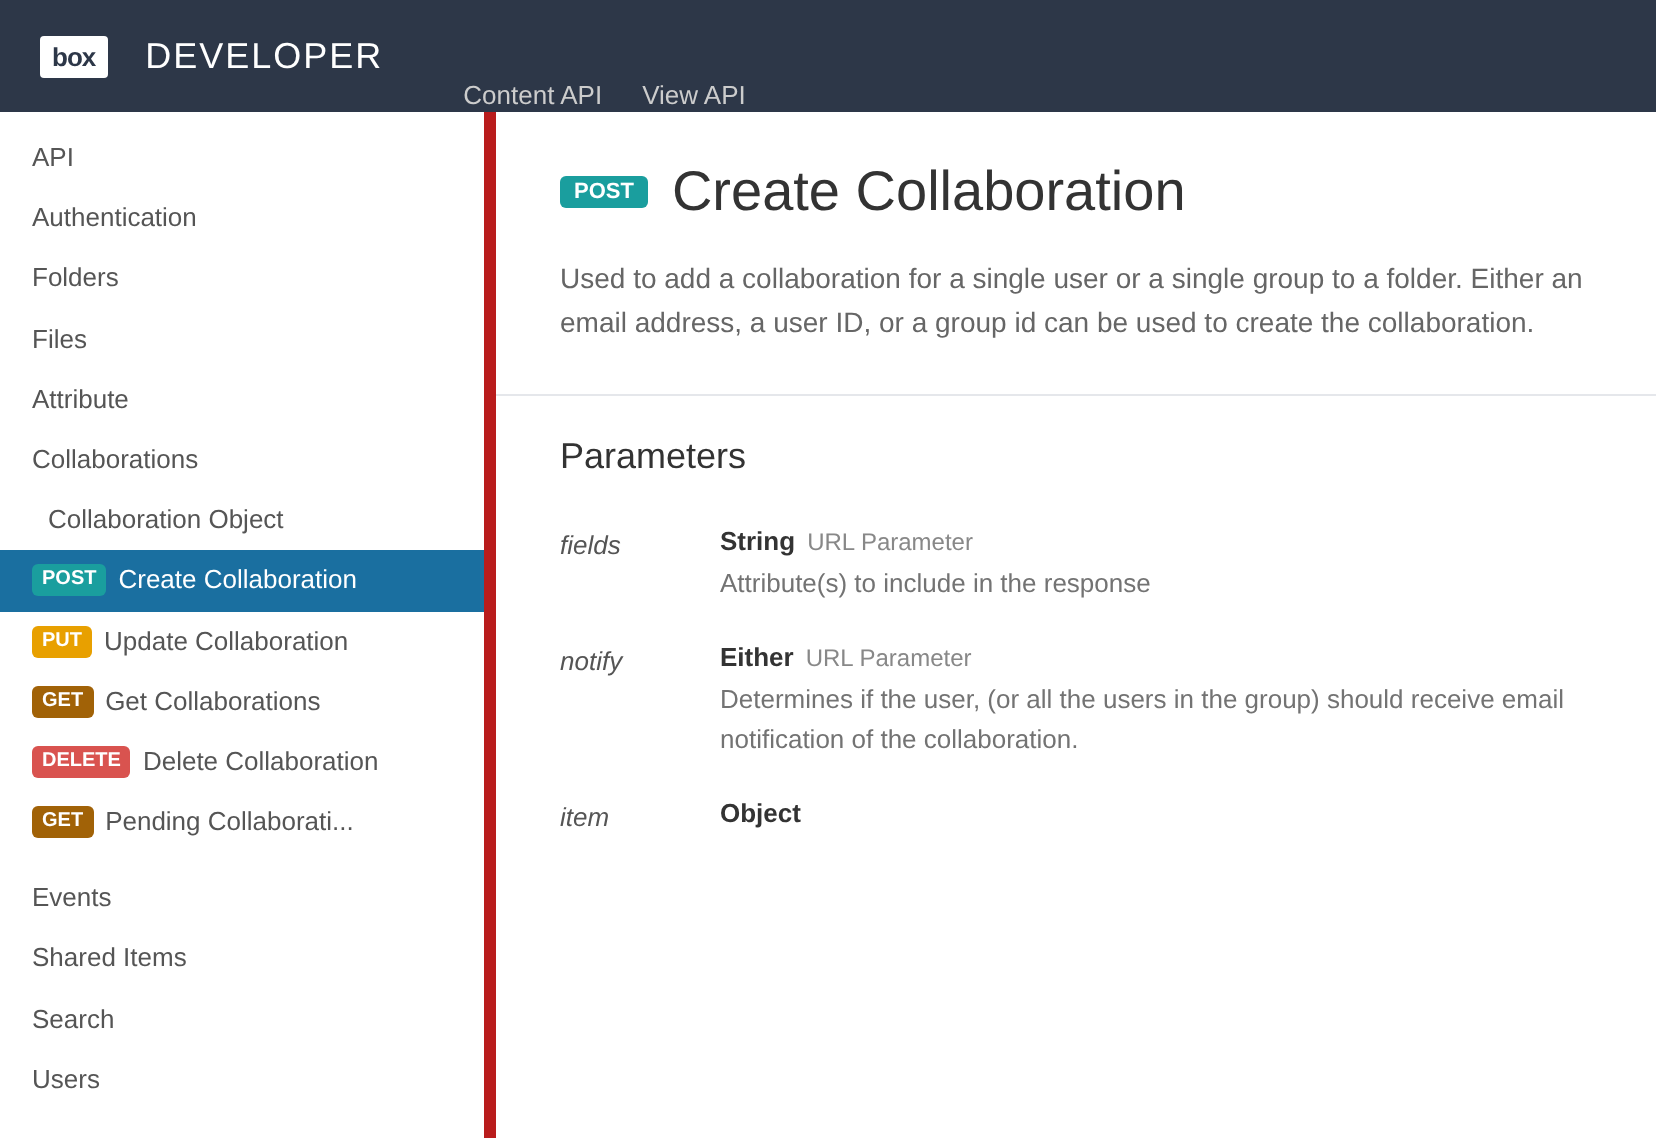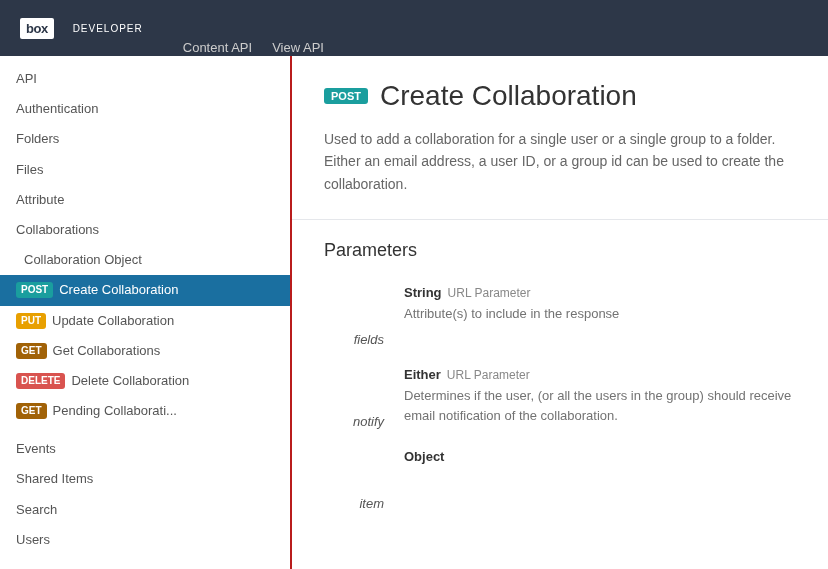--- a/index.html
+++ b/index.html
@@ -2,29 +2,29 @@
 <html><head>
   <meta charset="utf-8">
   <style>
     * { box-sizing: border-box; margin: 0; padding: 0; }
     body { font-family: -apple-system, BlinkMacSystemFont, 'Segoe UI', Helvetica, Arial, sans-serif; font-size: 14px; color: #333; background: #fff; width: 828px; height: 569px; overflow: hidden; display: flex; flex-direction: column; }
 
     
     .header { background: #2d3748; height: 56px; display: flex; align-items: center; padding: 0 20px; gap: 24px; flex-shrink: 0; }
     .logo { display: flex; align-items: center; gap: 15px; }
     .logo-box { background: #fff; color: #2d3748; font-weight: 900; font-size: 13px; padding: 3px 6px; border-radius: 2px; letter-spacing: -0.5px; }
-    .logo-dev { color: #fff; font-weight: 300; font-size: 10px; letter-spacing: 1px; margin-left: 4px; text-transform: uppercase; }
+    .logo-dev { color: #fff; font-weight: 300; font-size: 18px; letter-spacing: 1px; margin-left: 4px; text-transform: uppercase; }
     .header-nav { display: flex; gap: 20px; margin-left: 16px; }
     .header-nav-item { color: #ccc; font-size: 13px; cursor: pointer; margin-top: 38px; }
 
     
     .main { display: flex; flex: 1; overflow: hidden; }
 
     
-    .sidebar { width: 292px; flex-shrink: 0; border-right: 2px solid #b91c1c; overflow-y: auto; background: #fff; }
+    .sidebar { width: 248px; flex-shrink: 0; border-right: 6px solid #b91c1c; overflow-y: auto; background: #fff; }
     .sidebar-item { padding: 6px 16px; cursor: pointer; color: #555; font-size: 13px; line-height: 1.4; }
     .sidebar-item.active { background: #1a6fa0; color: #fff; border-radius: 0; }
     .sidebar-item.indented { padding-left: 24px; }
     .sidebar-item.sub-indented { padding-left: 16px; display: flex; align-items: center; gap: 6px; }
     .sidebar-item.sub-indented.active { background: #1a6fa0; color: #fff; }
 
     .badge { display: inline-block; padding: 1px 5px; border-radius: 3px; font-size: 10px; font-weight: 700; color: #fff; text-transform: uppercase; flex-shrink: 0; }
     .badge-post { background: #1a9e9e; }
     .badge-put { background: #e8a000; }
     .badge-get { background: #a16207; }
@@ -34,21 +34,21 @@
     .content { flex: 1; overflow-y: auto; padding: 0; }
     .content-section { padding: 24px 32px; border-bottom: 1px solid #e5e7eb; }
     .page-title-row { display: flex; align-items: center; gap: 12px; margin-bottom: 16px; }
     .page-title { font-size: 28px; font-weight: 400; color: #333; }
     .description { color: #666; font-size: 14px; line-height: 1.6; max-width: 520px; }
 
     
     .params-section { padding: 20px 32px; }
     .params-title { font-size: 18px; font-weight: 400; color: #333; margin-bottom: 16px; padding: 0 0 8px; }
     .param-row { display: flex; gap: 0; margin-bottom: 20px; }
-    .param-name { width: 80px; text-align: right; padding-right: 20px; font-size: 13px; color: #555; font-style: italic; flex-shrink: 0; padding-top: 2px; margin-top: 45px; }
+    .param-name { width: 80px; padding-right: 20px; font-size: 13px; color: #555; font-style: italic; flex-shrink: 0; padding-top: 2px; }
     .param-details { flex: 1; }
     .param-type-row { display: flex; align-items: baseline; gap: 6px; margin-bottom: 4px; }
     .param-type-name { font-weight: 700; font-size: 13px; color: #333; }
     .param-type-kind { font-size: 12px; color: #888; }
     .param-desc { font-size: 13px; color: #737373; line-height: 1.5; }
 
     
     ::-webkit-scrollbar { width: 6px; }
     ::-webkit-scrollbar-track { background: #f1f1f1; }
     ::-webkit-scrollbar-thumb { background: #ccc; border-radius: 3px; }

